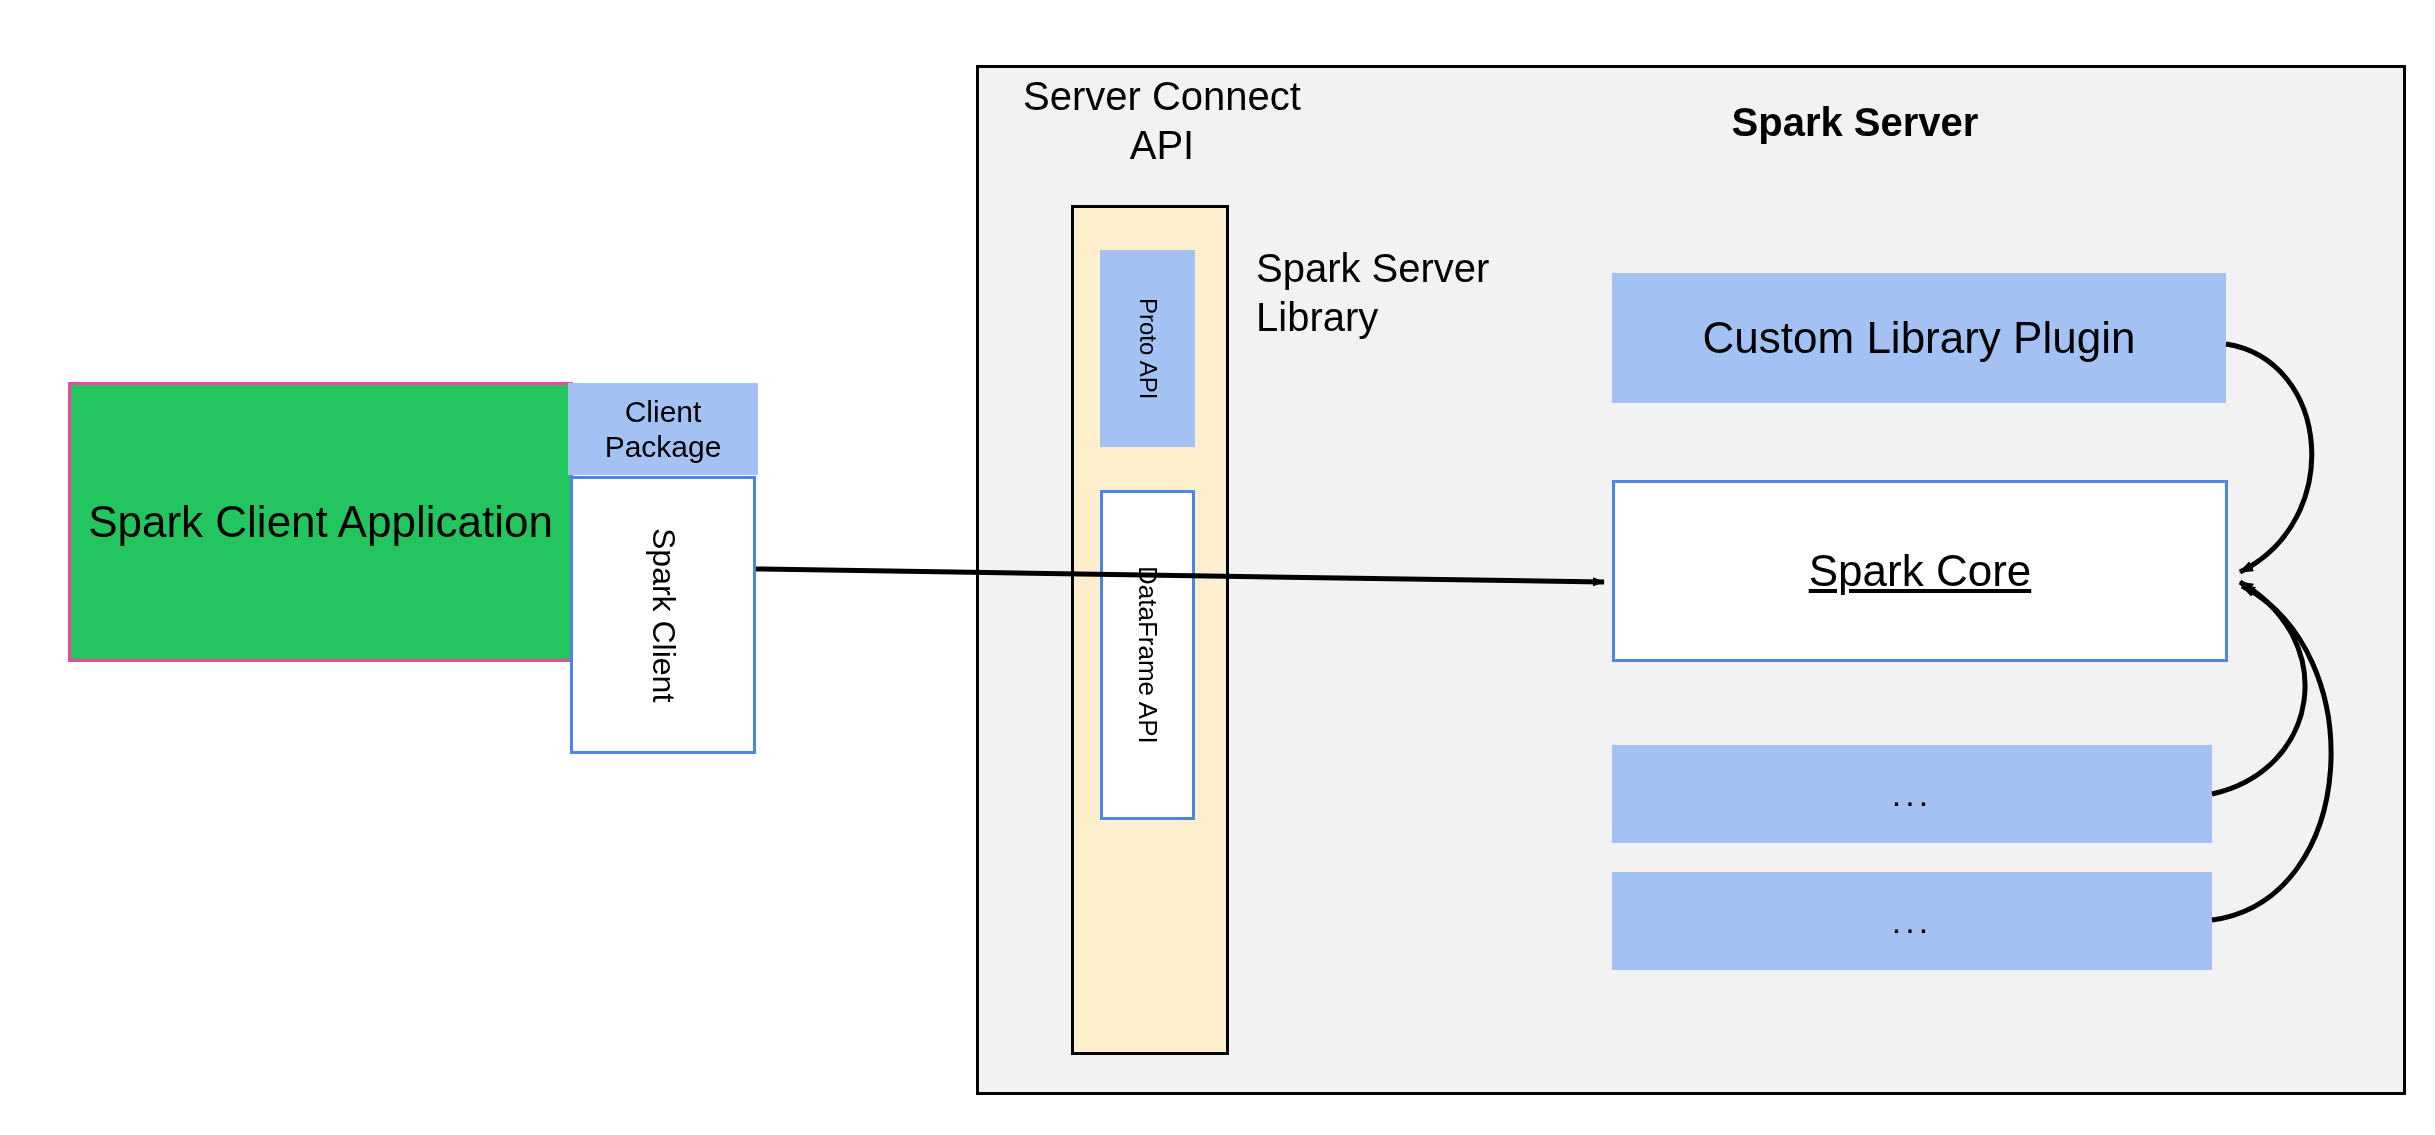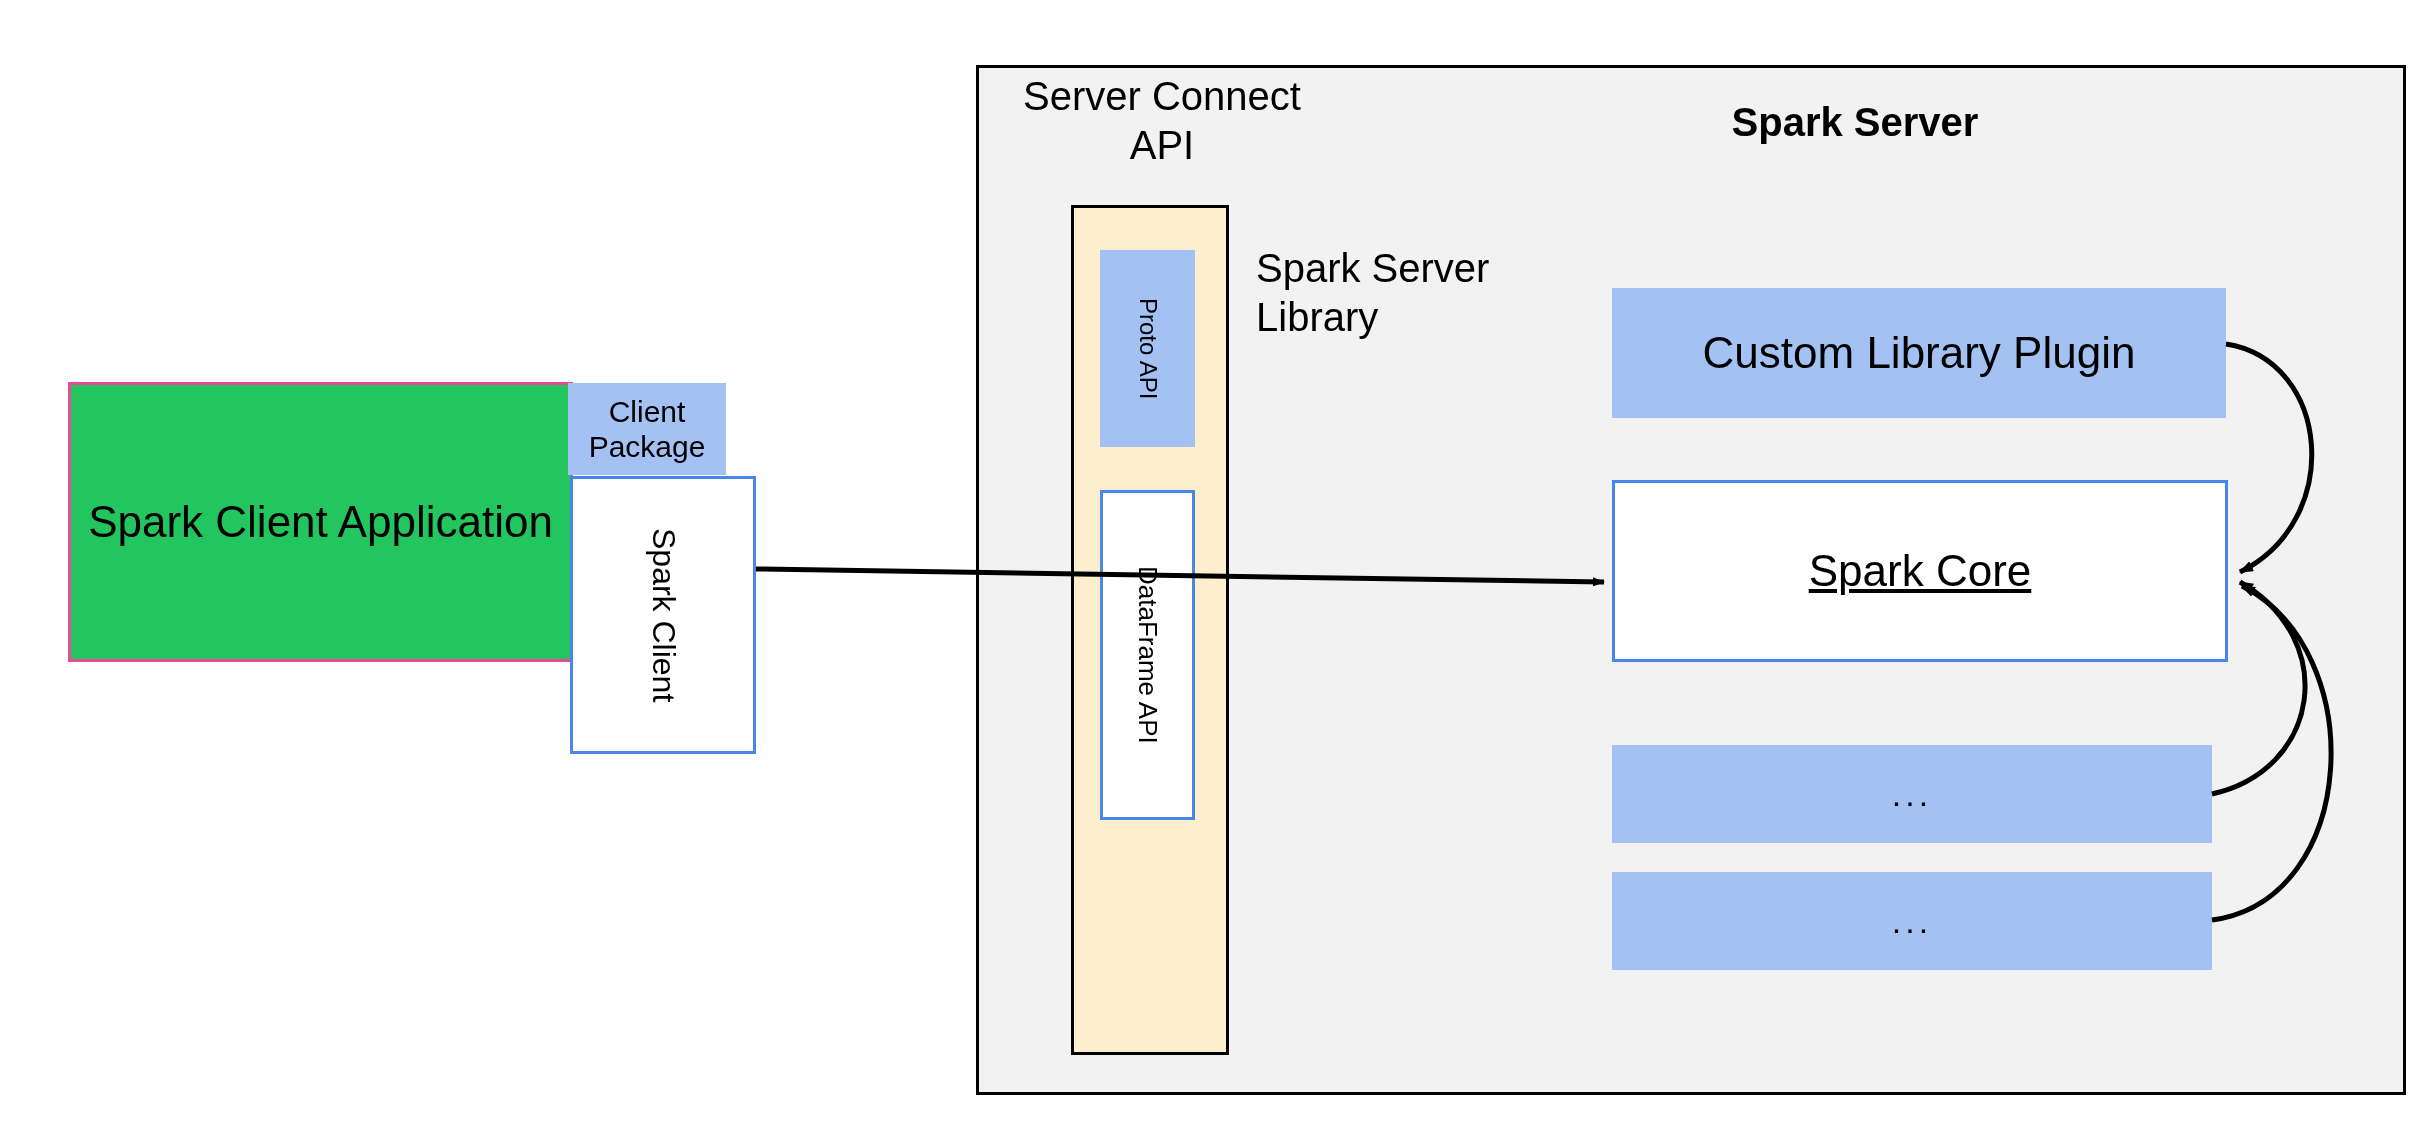--- a/index.html
+++ b/index.html
@@ -40,21 +40,21 @@
   
   #client-app {
     left: 68px; top: 382px;
     width: 505px; height: 280px;
     background: #22c55e;
     border: 3px solid #ec4899;
     font-size: 44px;
   }
   #client-package {
     left: 568px; top: 383px;
-    width: 158px; height: 92px;
+    width: 190px; height: 92px;
     background: #A3C2F3;
     border: none;
     font-size: 30px;
   }
   #spark-client {
     left: 570px; top: 476px;
     width: 186px; height: 278px;
     background: #FFFFFF;
     border: 3px solid #4A86E8;
     font-size: 32px;
@@ -116,21 +116,21 @@
     font-size: 26px;
   }
   #proto-api .vtext, #dataframe-api .vtext {
     writing-mode: vertical-rl;
     text-orientation: mixed;
     white-space: nowrap;
   }
 
   
   #custom-library-plugin {
-    left: 1612px; top: 288px;
+    left: 1612px; top: 273px;
     width: 614px; height: 130px;
     background: #A3C2F3;
     border: none;
     font-size: 44px;
   }
   #spark-core {
     left: 1612px; top: 480px;
     width: 616px; height: 182px;
     background: #FFFFFF;
     border: 3px solid #4A86E8;

